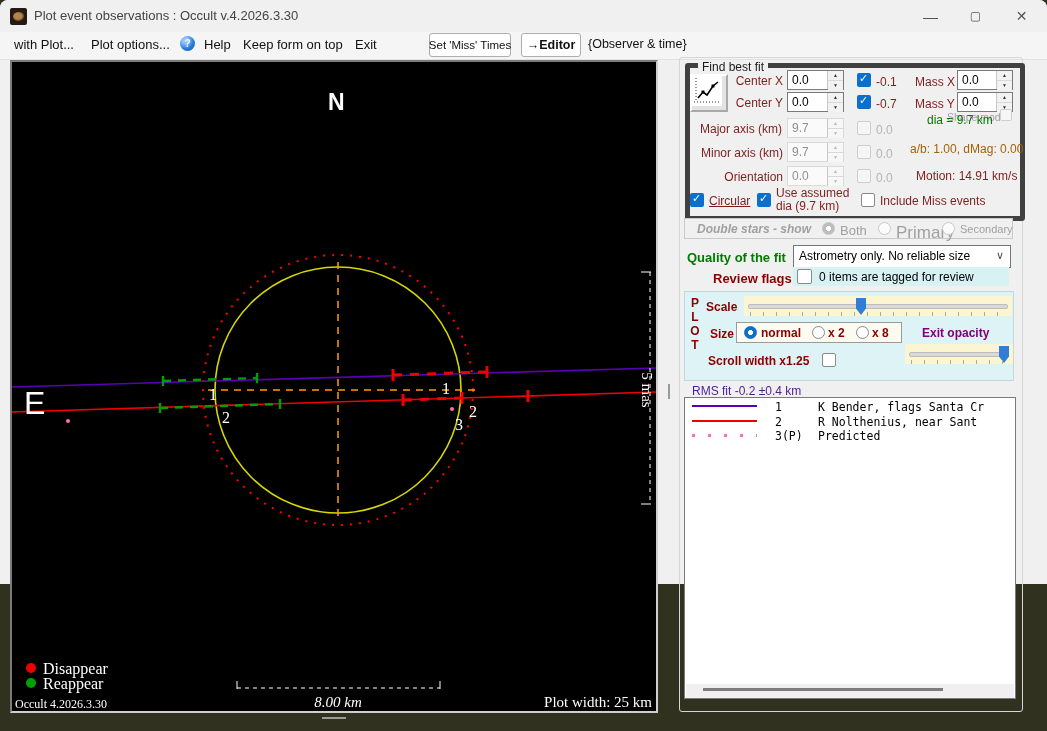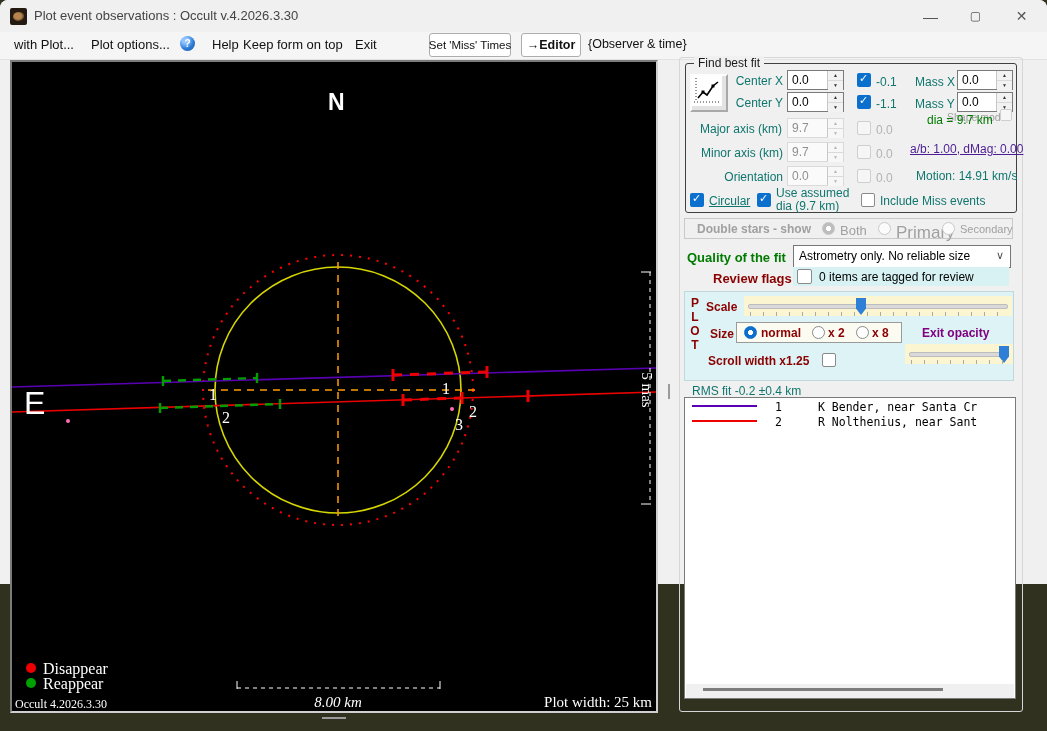--- a/index.html
+++ b/index.html
@@ -36,40 +36,40 @@
   #btn-editor{left:521px;width:58px;font-weight:bold;font-size:12.5px;}
   #observer-label{position:absolute;left:588px;top:37px;font-size:12.5px;color:#111;white-space:nowrap;}
   
   #plot-frame{position:absolute;left:10px;top:60px;width:648px;height:653px;
     border:2px inset #cfcfcf;background:#000;box-sizing:border-box;}
   #plot-svg{position:absolute;left:0;top:0;}
   .scroll-dash-v{position:absolute;left:668px;top:384px;width:2px;height:15px;background:#9a9a9a;}
   .scroll-dash-h{position:absolute;left:322px;top:717px;width:24px;height:2px;background:#9a9a9a;}
   
   #right-panel{position:absolute;left:679px;top:57px;width:342px;height:653px;border:1px solid #d6d6d6;border-radius:3px;}
-  .groupbox{position:absolute;border:1px solid #404040;border-radius:3px;}
+  .groupbox{position:absolute;border:5px solid #404040;border-radius:3px;}
   .groupbox-label{position:absolute;top:-8px;left:8px;background:#f0f0f0;padding:0 4px;font-size:12px;color:#1a1a1a;}
-  .lbl{position:absolute;font-size:12px;color:#0f766e;white-space:nowrap;}
+  .lbl{position:absolute;font-size:12px;color:#7f1d1d;white-space:nowrap;}
   .lbl-r{text-align:right;}
   .spinner{position:absolute;height:20px;background:#fff;border:1px solid #7a7a7a;display:flex;box-sizing:border-box;}
   .spinner .val{flex:1;font-size:12px;padding:2px 0 0 4px;color:#000;}
   .spin-btns{width:15px;display:flex;flex-direction:column;border-left:1px solid #c7c7c7;}
   .spin-btns div{flex:1;background:#f2f2f2;font-size:5px;color:#333;text-align:center;line-height:9px;border-bottom:1px solid #d9d9d9;}
   .spin-btns div:last-child{border-bottom:none;}
   .spinner.disabled{border-color:#dadada;background:#fafafa;}
   .spinner.disabled .val{color:#8f8f8f;}
   .spinner.disabled .spin-btns div{color:#b5b5b5;background:#f7f7f7;}
   .cb{position:absolute;width:14px;height:14px;box-sizing:border-box;border-radius:2px;}
   .cb.checked{background:#0b6fce;}
   .cb.checked::after{content:"✓";color:#fff;font-size:11px;position:absolute;left:2px;top:-1px;}
   .cb.unchecked{background:#fff;border:1px solid #8a8a8a;}
   .cb.grayed{background:#f6f6f6;border:1px solid #cfcfcf;}
   .gray-txt{color:#b3b3b3;}
   .green-txt{color:#007a00;}
-  .blue-txt{color:#4c1d95;text-decoration:underline;}
+  .blue-txt{color:#a16207;}
   .maroon{color:#8b0000;font-weight:bold;}
   .purple{color:#800080;font-weight:bold;}
   .radio{position:absolute;width:13px;height:13px;border-radius:50%;box-sizing:border-box;}
   .radio.sel-blue{background:radial-gradient(circle,#fff 0 2.5px,#0b6fce 2.5px);border:1px solid #0b6fce;}
   .radio.unsel{background:#fff;border:1px solid #8a8a8a;}
   .radio.gray-sel{background:radial-gradient(circle,#fff 0 2.5px,#bdbdbd 2.5px);border:1px solid #c4c4c4;}
   .radio.gray-unsel{background:#fbfbfb;border:1px solid #c9c9c9;}
   .gray-lbl{color:#a0a0a0;}
   #dbl-stars-box{position:absolute;left:684px;top:218px;width:329px;height:21px;border:1px solid #c9c9c9;background:#f0f0f0;box-sizing:border-box;}
   #quality-select{position:absolute;left:793px;top:245px;width:218px;height:23px;background:#fff;border:1px solid #767676;box-sizing:border-box;font-size:12px;color:#000;padding:3px 0 0 5px;}
@@ -80,21 +80,21 @@
   #plot-controls{position:absolute;left:684px;top:291px;width:330px;height:90px;background:#ddf3f5;border:1px solid #c2d8da;box-sizing:border-box;}
   #plot-letters{position:absolute;left:689px;top:296px;width:12px;font-size:12px;font-weight:bold;color:#8b0000;line-height:14px;text-align:center;}
   .slider{position:absolute;background:#fbf5d2;}
   .slider .track{position:absolute;left:4px;right:4px;top:8px;height:3px;background:#d9d9d9;border:1px solid #bdbdbd;border-radius:2px;}
   .slider .thumb{position:absolute;top:2px;width:10px;height:17px;background:#2f7fd6;
     clip-path:polygon(0 0,100% 0,100% 62%,50% 100%,0 62%);}
   .slider .ticks{position:absolute;left:6px;right:6px;bottom:0px;height:4px;
     background:repeating-linear-gradient(90deg,#aaa 0 1px,transparent 1px 13px);}
   #size-group{position:absolute;left:736px;top:322px;width:166px;height:21px;background:#fbfbf2;border:1px solid #9a9a9a;box-sizing:border-box;}
   
-  #rms-label{position:absolute;left:692px;top:384px;font-size:12px;color:#0f766e;}
+  #rms-label{position:absolute;left:692px;top:384px;font-size:12px;color:#4c1d95;}
   #obs-list{position:absolute;left:684px;top:397px;width:332px;height:302px;background:#fff;border:1px solid #7a7a7a;box-sizing:border-box;overflow:hidden;}
   .obs-row{position:relative;height:12.5px;margin-top:2px;font-family:"DejaVu Sans Mono",monospace;font-size:11.5px;color:#000;white-space:nowrap;}
   .obs-line{position:absolute;left:7px;top:5px;width:65px;height:2px;}
   .obs-num{position:absolute;left:90px;top:0;}
   .obs-name{position:absolute;left:133px;top:0;}
   #obs-hscroll{position:absolute;left:686px;top:684px;width:328px;height:14px;background:#f0f0f0;}
   #obs-hscroll .thumb{position:absolute;left:17px;top:4px;width:240px;height:3px;background:#7d7d7d;}
 </style>
 </head>
 <body>
@@ -106,21 +106,21 @@
     <div id="title-text">Plot event observations : Occult v.4.2026.3.30</div>
     <div class="winbtn" id="btn-min">—</div>
     <div class="winbtn" id="btn-max">▢</div>
     <div class="winbtn" id="btn-close">✕</div>
   </div>
 
   <div id="menubar"></div>
   <div class="menu-item" style="left:14px;top:37px;">with Plot...</div>
   <div class="menu-item" style="left:91px;top:37px;">Plot options...</div>
   <div id="help-icon">?</div>
-  <div class="menu-item" style="left:212px;top:37px;">Help</div>
+  <div class="menu-item" style="left:204px;top:37px;">Help</div>
   <div class="menu-item" style="left:243px;top:37px;">Keep form on top</div>
   <div class="menu-item" style="left:355px;top:37px;">Exit</div>
   <div class="toolbar-btn" id="btn-miss">Set 'Miss' Times</div>
   <div class="toolbar-btn" id="btn-editor">→Editor</div>
   <div id="observer-label">{Observer &amp; time}</div>
 
   <div id="plot-frame">
     <svg id="plot-svg" width="644" height="649" viewBox="0 0 644 649">
 
       <circle cx="326" cy="328" r="135" fill="none" stroke="#ff0000" stroke-width="2" stroke-dasharray="2 7"></circle>
@@ -233,21 +233,21 @@
 
   <div class="lbl lbl-r" style="left:720px;top:96px;width:63px;">Center Y</div>
   <div class="spinner" style="left:787px;top:92px;width:57px;">
     <div class="val">0.0</div>
     <div class="spin-btns">
         <div>▲</div>
         <div>▼</div>
       </div>
   </div>
   <div class="cb checked" style="left:857px;top:95px;"></div>
-  <div class="lbl" style="left:876px;top:97px;">-1.1</div>
+  <div class="lbl" style="left:876px;top:97px;">-0.7</div>
   <div class="lbl" style="left:915px;top:97px;">Mass Y</div>
   <div class="spinner" style="left:957px;top:92px;width:56px;">
     <div class="val">0.0</div>
     <div class="spin-btns">
         <div>▲</div>
         <div>▼</div>
       </div>
   </div>
 
   <div class="lbl gray-lbl" style="left:947px;top:111px;font-size:10.5px;">Shape model</div>
@@ -290,21 +290,21 @@
   <div class="lbl" style="left:916px;top:169px;">Motion: 14.91 km/s</div>
 
   <div class="cb checked" style="left:690px;top:193px;"></div>
   <div class="lbl" style="left:709px;top:194px;text-decoration:underline;">Circular</div>
   <div class="cb checked" style="left:757px;top:193px;"></div>
   <div class="lbl" style="left:776px;top:187px;width:78px;white-space:normal;line-height:13px;">Use assumed dia (9.7 km)</div>
   <div class="cb unchecked" style="left:861px;top:193px;"></div>
   <div class="lbl" style="left:880px;top:194px;">Include Miss events</div>
 
   <div id="dbl-stars-box"></div>
-  <div class="lbl gray-lbl" style="left:697px;top:222px;font-weight:bold;">Double stars - show</div>
+  <div class="lbl gray-lbl" style="left:697px;top:222px;font-weight:bold;font-style:italic;">Double stars - show</div>
   <div class="radio gray-sel" style="left:822px;top:222px;"></div>
   <div class="lbl gray-lbl" style="left:840px;top:223px;font-size:13px;">Both</div>
   <div class="radio gray-unsel" style="left:878px;top:222px;"></div>
   <div class="lbl gray-lbl" style="left:896px;top:223px;font-size:17px;">Primary</div>
   <div class="radio gray-unsel" style="left:942px;top:222px;"></div>
   <div class="lbl gray-lbl" style="left:960px;top:223px;font-size:11px;">Secondary</div>
 
   <div class="lbl green-txt" style="left:687px;top:250px;font-weight:bold;font-size:13px;">Quality of the fit</div>
   <div id="quality-select">
     <span>Astrometry only. No reliable size</span>
@@ -345,25 +345,30 @@
     <div class="ticks"></div>
   </div>
   <div class="lbl maroon" style="left:708px;top:354px;">Scroll width x1.25</div>
   <div class="cb unchecked" style="left:822px;top:353px;"></div>
 
   <div id="rms-label">RMS fit -0.2 ±0.4 km</div>
   <div id="obs-list">
       <div class="obs-row">
         <span class="obs-line" style="background: rgb(90, 0, 180);"></span>
         <span class="obs-num">1</span>
-        <span class="obs-name">K Bender, near Santa Cr</span>
+        <span class="obs-name">K Bender, flags Santa Cr</span>
       </div>
       <div class="obs-row">
         <span class="obs-line" style="background: rgb(238, 0, 0);"></span>
         <span class="obs-num">2</span>
         <span class="obs-name">R Nolthenius, near Sant</span>
       </div>
+      <div class="obs-row">
+        <span class="obs-line" style="height: 3px; background: repeating-linear-gradient(90deg, rgb(255, 110, 180) 0px, rgb(255, 110, 180) 3px, transparent 3px, transparent 16px);"></span>
+        <span class="obs-num">3(P)</span>
+        <span class="obs-name">Predicted</span>
+      </div>
     </div>
   <div id="obs-hscroll">
     <div class="thumb"></div>
   </div>
 
 </div>
 
 </body></html>

